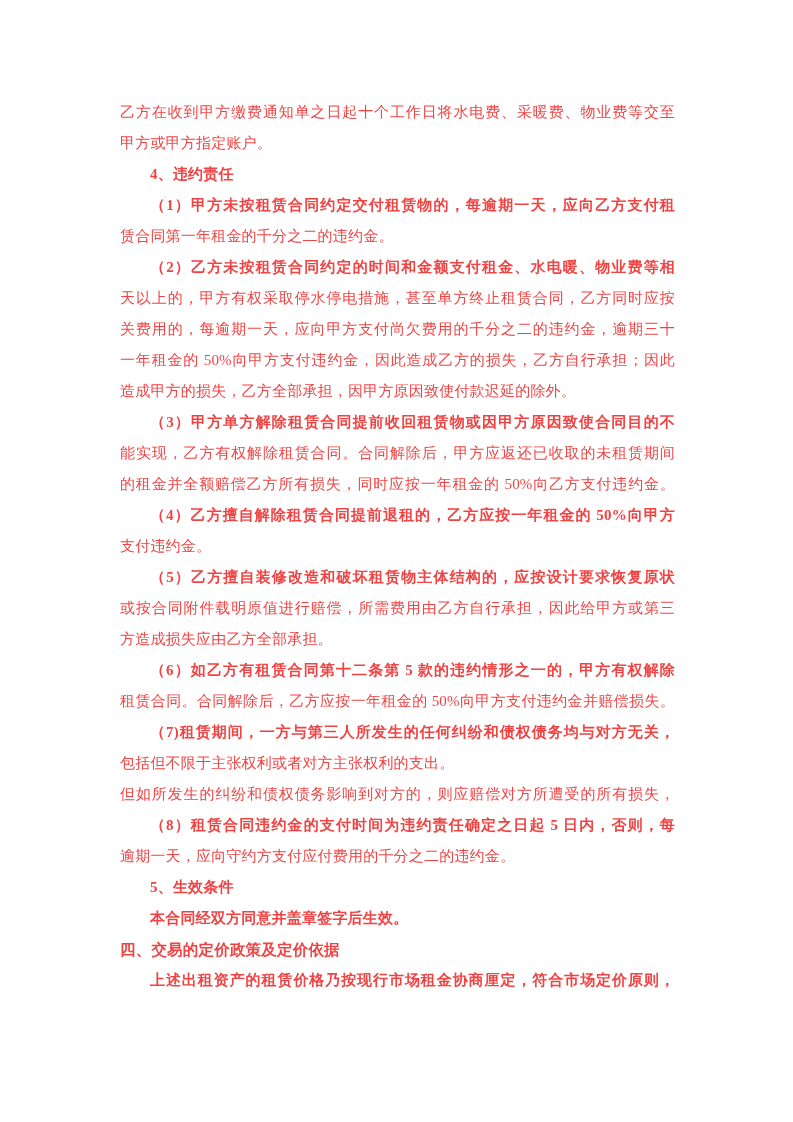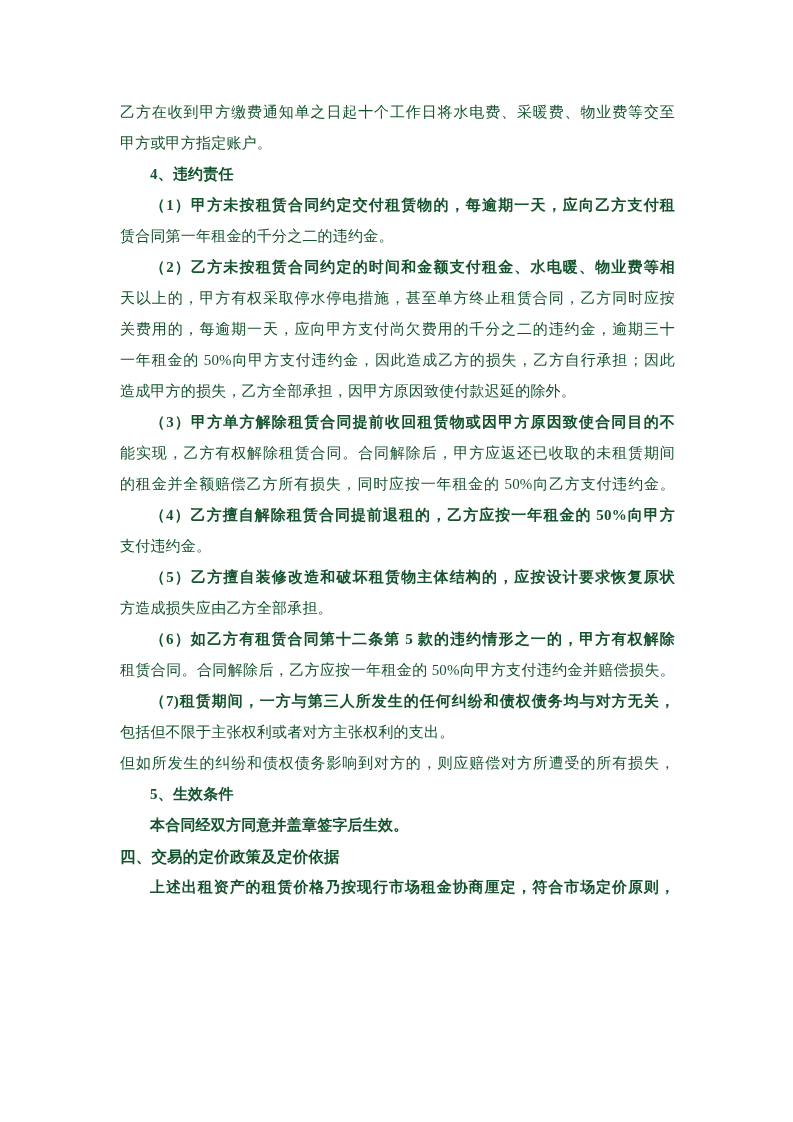--- a/index.html
+++ b/index.html
@@ -5,21 +5,21 @@
   html, body {
     margin: 0;
     padding: 0;
     background: #ffffff;
   }
   .page {
     position: relative;
     width: 793px;
     height: 1122px;
     background: #ffffff;
-    color: #14532d;
+    color: #ef4444;
     font-family: "Liberation Serif", "DejaVu Serif", serif;
     overflow: hidden;
   }
   .content {
     position: absolute;
     left: 120px;
     top: 97px;
     width: 555px;
   }
   .line {
@@ -81,34 +81,39 @@
       <div class="line just">的租金并全额赔偿乙方所有损失，同时应按一年租金的 50%向乙方支付违约金。</div>
     </div>
 
     <div class="para">
       <div class="line just ind">（4）乙方擅自解除租赁合同提前退租的，乙方应按一年租金的 50%向甲方</div>
       <div class="line end">支付违约金。</div>
     </div>
 
     <div class="para">
       <div class="line just ind">（5）乙方擅自装修改造和破坏租赁物主体结构的，应按设计要求恢复原状</div>
+      <div class="line just">或按合同附件载明原值进行赔偿，所需费用由乙方自行承担，因此给甲方或第三</div>
       <div class="line end">方造成损失应由乙方全部承担。</div>
     </div>
 
     <div class="para">
       <div class="line just ind">（6）如乙方有租赁合同第十二条第 5 款的违约情形之一的，甲方有权解除</div>
       <div class="line just">租赁合同。合同解除后，乙方应按一年租金的 50%向甲方支付违约金并赔偿损失。</div>
     </div>
 
     <div class="para">
       <div class="line just ind">（7)租赁期间，一方与第三人所发生的任何纠纷和债权债务均与对方无关，</div>
       <div class="line end">包括但不限于主张权利或者对方主张权利的支出。</div>
       <div class="line just">但如所发生的纠纷和债权债务影响到对方的，则应赔偿对方所遭受的所有损失，</div>
     </div>
 
+    <div class="para">
+      <div class="line just ind">（8）租赁合同违约金的支付时间为违约责任确定之日起 5 日内，否则，每</div>
+      <div class="line end">逾期一天，应向守约方支付应付费用的千分之二的违约金。</div>
+    </div>
 
     <div class="para">
       <div class="line end ind">5、生效条件</div>
     </div>
 
     <div class="para">
       <div class="line end ind">本合同经双方同意并盖章签字后生效。</div>
     </div>
 
     <div class="para">

